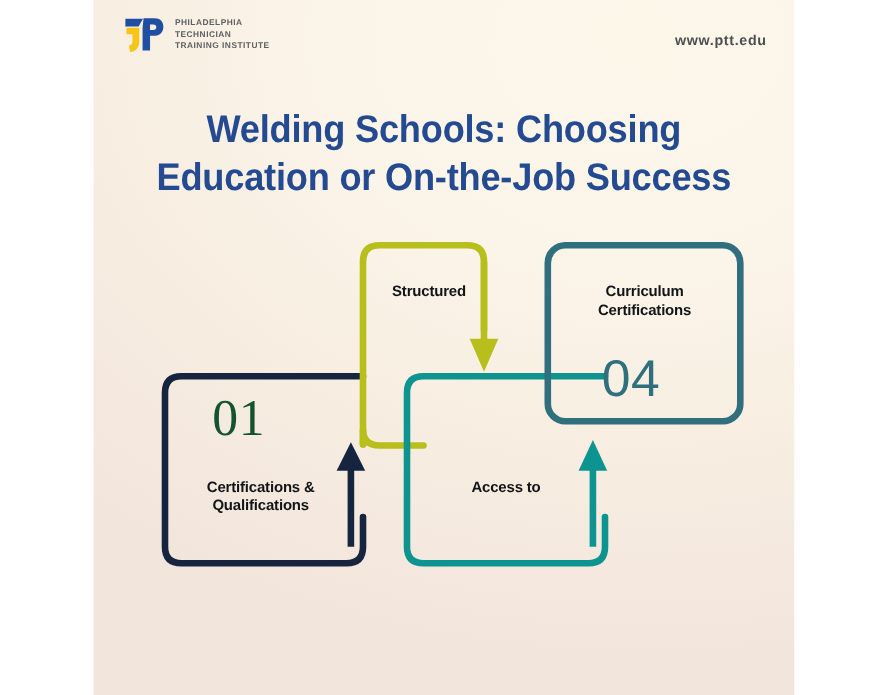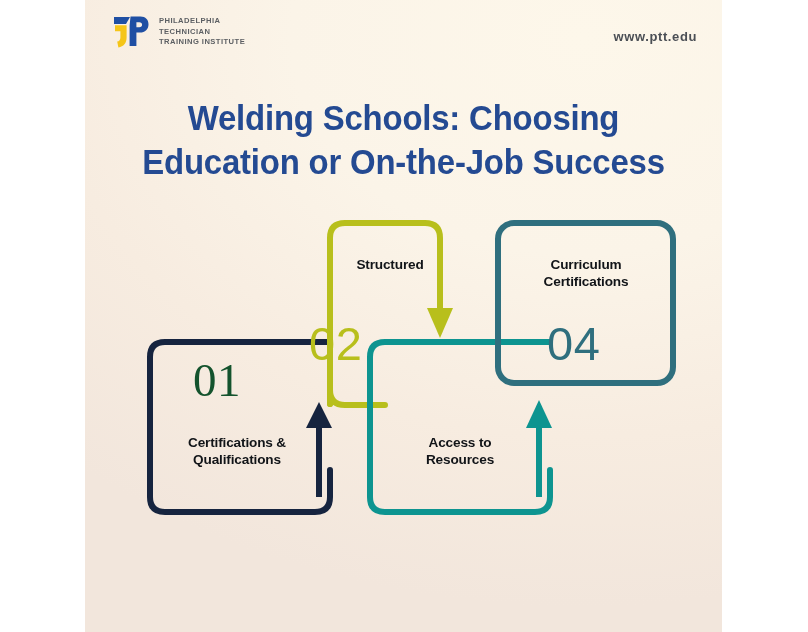--- a/index.html
+++ b/index.html
@@ -176,25 +176,23 @@
 
     <div class="boxnum n01" style="left:108px; top:357px;">01</div>
     <div class="boxlabel" style="left:62px; top:434px; width:180px;">
       <div>Certifications &amp;</div>
       <div>Qualifications</div>
     </div>
 
     <div class="boxlabel" style="left:215px; top:256px; width:180px;">
       <div>Structured</div>
     </div>
-    <div class="boxnum n02" style="left:224px; top:320px;">02</div>
 
     <div class="boxlabel" style="left:290px; top:434px; width:170px;">
       <div>Access to</div>
-      <div>Resources</div>
     </div>
 
     <div class="boxlabel" style="left:415px; top:256px; width:172px;">
       <div>Curriculum</div>
       <div>Certifications</div>
     </div>
     <div class="boxnum n04" style="left:462px; top:320px;">04</div>
 
   </div>
 </div>

